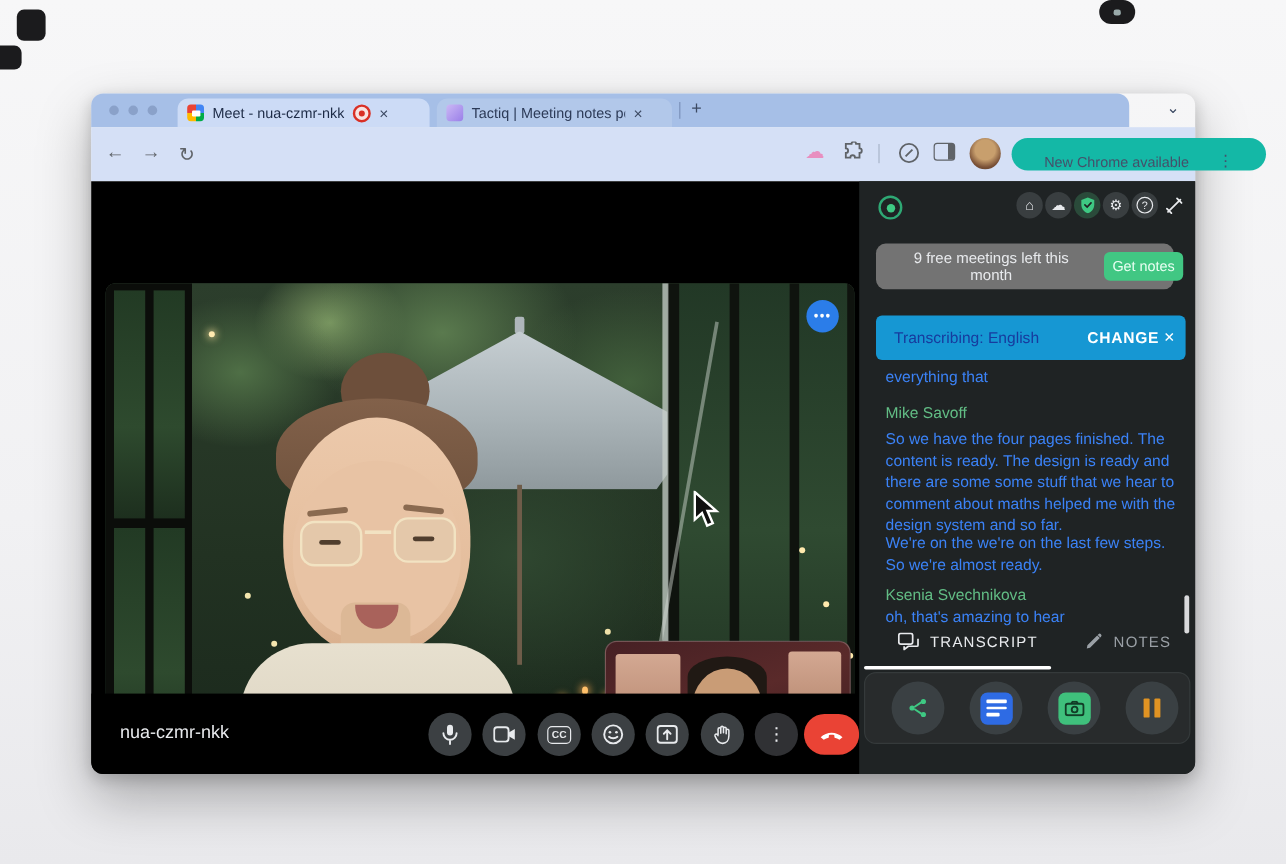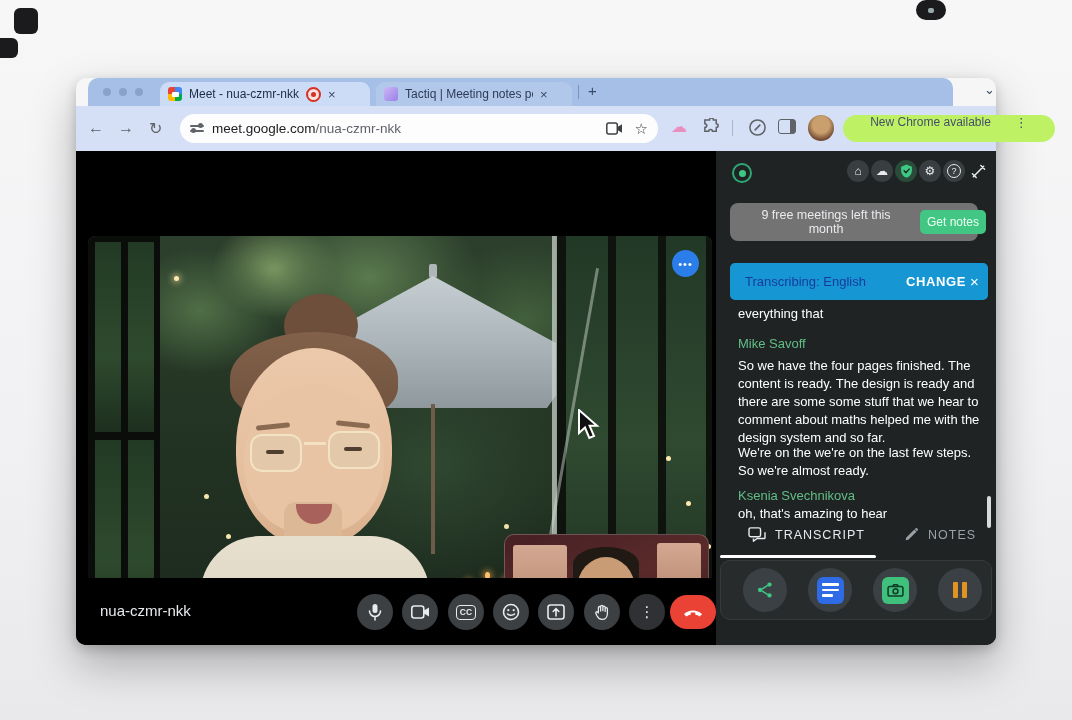--- a/index.html
+++ b/index.html
@@ -7,40 +7,40 @@
   body{font-family:"Liberation Sans","DejaVu Sans",sans-serif;background:#f4f4f5;overflow:hidden}
   .stage{position:relative;width:1072px;height:720px;background:linear-gradient(180deg,#f7f7f8 0%,#f1f1f3 60%,#e9e9ec 100%)}
   .abs{position:absolute}
 
   
   .dec{background:#1b1b1d;border-radius:6px}
 
   
   .window{position:absolute;left:76px;top:78px;width:920px;height:567px;border-radius:10px;
           box-shadow:0 20px 45px rgba(0,0,0,.28),0 4px 12px rgba(0,0,0,.18)}
-  .tabstrip{position:absolute;left:12px;top:0;width:865px;height:28px;background:#a6bfe7;border-radius:10px 10px 0 0}
+  .tabstrip{position:absolute;left:0;top:0;width:865px;height:28px;background:#a6bfe7;border-radius:10px 10px 0 0}
   .tl-dot{position:absolute;top:10px;width:8px;height:8px;border-radius:50%;background:rgba(73,94,134,.30)}
   .tab{position:absolute;top:4px;height:24px;display:flex;align-items:center;font-size:12px;color:#1d2b46}
   .tab.active{background:#ccdbf6;border-radius:9px 9px 0 0}
   .tab.inactive{background:rgba(255,255,255,.14);border-radius:9px 9px 0 0;color:#2c3a57}
   .tab-label{white-space:nowrap;overflow:hidden;max-width:128px}
   .favicon{width:14px;height:14px;border-radius:3px;flex:0 0 auto}
   .close-x{font-size:13px;color:#3c4a63;line-height:1;cursor:default}
   .rec-badge{width:15px;height:15px;border-radius:50%;background:#f8e3e0;border:2px solid #d93025;display:flex;align-items:center;justify-content:center}
   .rec-badge i{width:5px;height:5px;border-radius:50%;background:#d93025}
 
   .toolbar{position:absolute;left:0;top:28px;width:920px;height:45px;background:#d5e0f6}
   .navg{font-size:16px;color:#5f6368}
   .omnibox{position:absolute;left:104px;top:8px;width:478px;height:29px;background:#fdfdfe;border-radius:15px;
            display:flex;align-items:center;padding:0 10px;gap:8px}
   .url{font-size:13.5px;white-space:nowrap}
   .url .dom{color:#202124}
   .url .path{color:#5f6368}
-  .chrome-pill{position:absolute;left:767px;top:9px;width:212px;height:27px;background:#bef264;border-radius:14px;
-               display:flex;align-items:flex-start;justify-content:center;gap:24px;font-size:12px;color:#45506a}
+  .chrome-pill{position:absolute;left:767px;top:9px;width:212px;height:27px;background:#14b8a6;border-radius:14px;
+               display:flex;align-items:flex-end;justify-content:center;gap:24px;font-size:12px;color:#45506a}
 
   .content{position:absolute;left:0;top:73px;width:920px;height:494px;background:#000;border-radius:0 0 10px 10px;overflow:hidden}
 
   
   .video{position:absolute;left:12px;top:85px;width:624px;height:412px;border-radius:8px;overflow:hidden;
          background:linear-gradient(180deg,#26352a 0%,#1d2a20 100%)}
   .foliage{position:absolute;inset:0;background:
      radial-gradient(120px 90px at 18% 18%,#4f6f46 0%,rgba(79,111,70,0) 70%),
      radial-gradient(160px 120px at 45% 10%,#5a7a4e 0%,rgba(90,122,78,0) 70%),
      radial-gradient(140px 110px at 70% 20%,#42603c 0%,rgba(66,96,60,0) 70%),
@@ -116,21 +116,21 @@
          display:flex;align-items:center;justify-content:center;font-size:12px}
   .freebanner{position:absolute;left:14px;top:52px;width:248px;height:38px;background:#737373;border-radius:8px}
   .freetext{position:absolute;left:16px;top:5px;width:160px;font-size:12.5px;line-height:14px;color:#e8eaed;text-align:center}
   .getmore{position:absolute;left:190px;top:7px;width:66px;height:24px;background:#41c783;border-radius:5px;
            color:#eafff3;font-size:12px;display:flex;align-items:center;justify-content:center}
   .bluebanner{position:absolute;left:14px;top:112px;width:258px;height:37px;background:#1697d3;border-radius:5px;
               display:flex;align-items:center}
   .transcribing{position:absolute;left:15px;font-size:13px;font-weight:normal;color:#173b9e}
   .changebtn{position:absolute;left:176px;font-size:13px;font-weight:bold;letter-spacing:.6px;color:#fff}
   .bluex{position:absolute;left:240px;font-size:15px;color:#fff}
-  .tr-text{position:absolute;left:22px;width:246px;font-size:13px;line-height:18px;color:#ffffff}
+  .tr-text{position:absolute;left:22px;width:246px;font-size:13px;line-height:18px;color:#3b82f6}
   .tr-speaker{position:absolute;left:22px;font-size:13px;color:#62bd85}
   .scrollbar{position:absolute;left:271px;top:345px;width:4px;height:32px;border-radius:2px;background:#d9dadc}
   .ttab{position:absolute;top:376px;display:flex;align-items:center;gap:9px;font-size:12.5px;letter-spacing:1px}
   .ttab.on{color:#e8eaed}
   .ttab.off{color:#9aa0a6}
   .tabline{position:absolute;left:4px;top:404px;width:156px;height:2.5px;background:#fff;border-radius:2px}
   .footer{position:absolute;left:4px;top:409px;width:272px;height:60px;background:#282b2c;border-radius:10px;border:1px solid #353a3b}
   .fbtn{position:absolute;top:7px;width:44px;height:44px;border-radius:50%;background:#3a4043;
         display:flex;align-items:center;justify-content:center}
   .docsq{width:27px;height:27px;border-radius:6px;background:#2e6be4;display:flex;flex-direction:column;justify-content:center;gap:3px;padding:0 5px}
@@ -179,38 +179,20 @@
       <span class="abs" style="left:490px;top:7px;width:1px;height:14px;background:rgba(60,80,120,.4)"></span>
       <span class="abs" style="left:500px;top:4px;font-size:15px;color:#3c4a63">+</span>
       <span class="abs" style="left:896px;top:4px;font-size:13px;color:#3c4a63">⌄</span>
     </div>
 
     <div class="toolbar">
       <span class="abs navg" style="left:12px;top:13px">←</span>
       <span class="abs navg" style="left:42px;top:13px">→</span>
       <span class="abs navg" style="left:73px;top:13px">↻</span>
 
-      <div class="omnibox">
-        <span style="display:inline-flex;flex-direction:column;gap:3px;width:14px">
-          <i style="height:2px;background:#5f6368;border-radius:1px;position:relative">
-              <b style="position:absolute;left:8px;top:-2px;width:5px;height:5px;background:#5f6368;border-radius:50%"></b>
-            </i>
-          <i style="height:2px;background:#5f6368;border-radius:1px;position:relative">
-              <b style="position:absolute;left:1px;top:-2px;width:5px;height:5px;background:#5f6368;border-radius:50%"></b>
-            </i>
-        </span>
-        <span class="url"><span class="dom">meet.google.com</span><span class="path">/nua-czmr-nkk</span></span>
-        <span style="margin-left:auto;display:flex;align-items:center;gap:12px">
-          <svg width="17" height="13" viewBox="0 0 17 13">
-              <rect x="0.8" y="1" width="10.5" height="11" rx="2" fill="none" stroke="#3c4043" stroke-width="1.5"></rect>
-              <path d="M11.5 5 L16 2.2 V10.8 L11.5 8 Z" fill="#3c4043"></path>
-            </svg>
-          <span style="font-size:15px;color:#3c4043">☆</span>
-        </span>
-      </div>
 
       <span class="abs" style="left:595px;top:11px;font-size:16px;color:#e88fc0">☁</span>
       <svg class="abs" style="left:626px;top:12px" width="19" height="19" viewBox="0 0 20 20">
           <path d="M8 2 a2 2 0 0 1 4 0 h3 v4 a2 2 0 0 1 0 4 v4 h-4 a2 2 0 0 0 -4 0 H3 v-4 a2 2 0 0 0 0 -4 V2 Z" fill="none" stroke="#5f6368" stroke-width="1.6"></path>
         </svg>
       <span class="abs" style="left:656px;top:14px;width:1px;height:16px;background:#aab5c9"></span>
       <svg class="abs" style="left:672px;top:12px" width="19" height="19" viewBox="0 0 20 20">
           <circle cx="10" cy="10" r="8" fill="none" stroke="#5f6368" stroke-width="1.6"></circle>
           <path d="M7 13 L13 7" stroke="#5f6368" stroke-width="1.6"></path>
         </svg>

